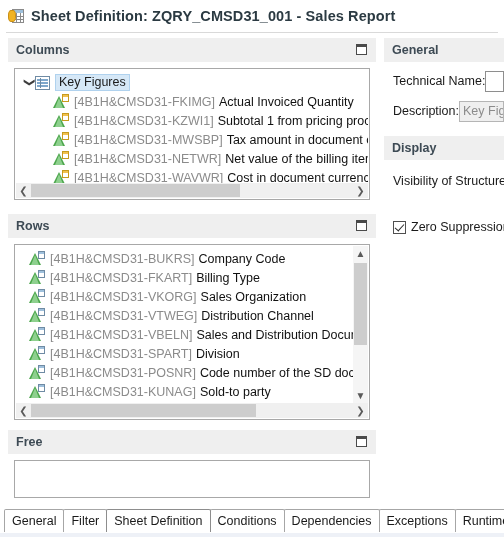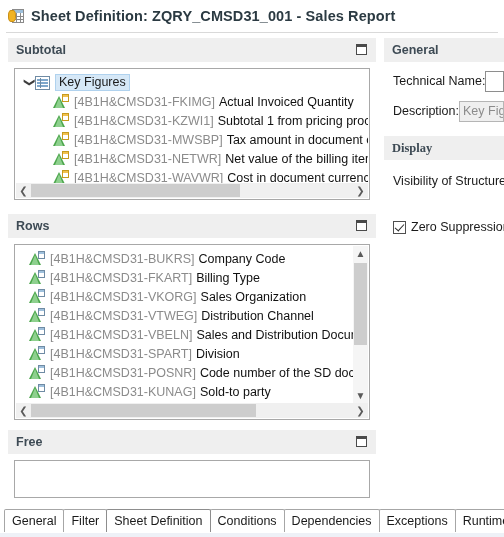--- a/index.html
+++ b/index.html
@@ -249,21 +249,21 @@
         </span>
       <span class="cyl"></span>
     </span>
     <span class="title-text">Sheet Definition: ZQRY_CMSD31_001 - Sales Report</span>
   </div>
   <div class="title-rule"></div>
 
   <div class="left-col">
 
     <div class="grp-head">
-      <span class="t">Subtotal</span>
+      <span class="t">Columns</span>
       <span class="restore-ico"></span>
     </div>
     <div class="treebox" style="height:132px;">
       <div class="tree-scroll">
         <div class="tree">
           <div class="node">
             <span class="chev" style="transform: rotate(-90deg); display: flex;">❮</span>
             <span class="ico-struct">
               <i class="bar b1"></i>
                 <i class="bar b2"></i>
@@ -494,21 +494,21 @@
     <div class="field-row">
       <span class="lab">Technical Name:</span>
       <span class="inp" style="width:62px;"></span>
     </div>
 
     <div class="field-row">
       <span class="lab">Description:</span>
       <span class="inp readonly" style="width:62px;">Key Figures</span>
     </div>
 
-    <div class="grp-head" style="margin-top:14px;font-family:Liberation Serif, serif;">
+    <div class="grp-head" style="margin-top:14px;">
       <span class="t">Display</span>
     </div>
 
     <div class="disp-text">Visibility of Structure Members</div>
 
     <div class="chk-row">
       <span class="chk checked"></span>
       <span class="lab">Zero Suppression</span>
     </div>
   </div>

